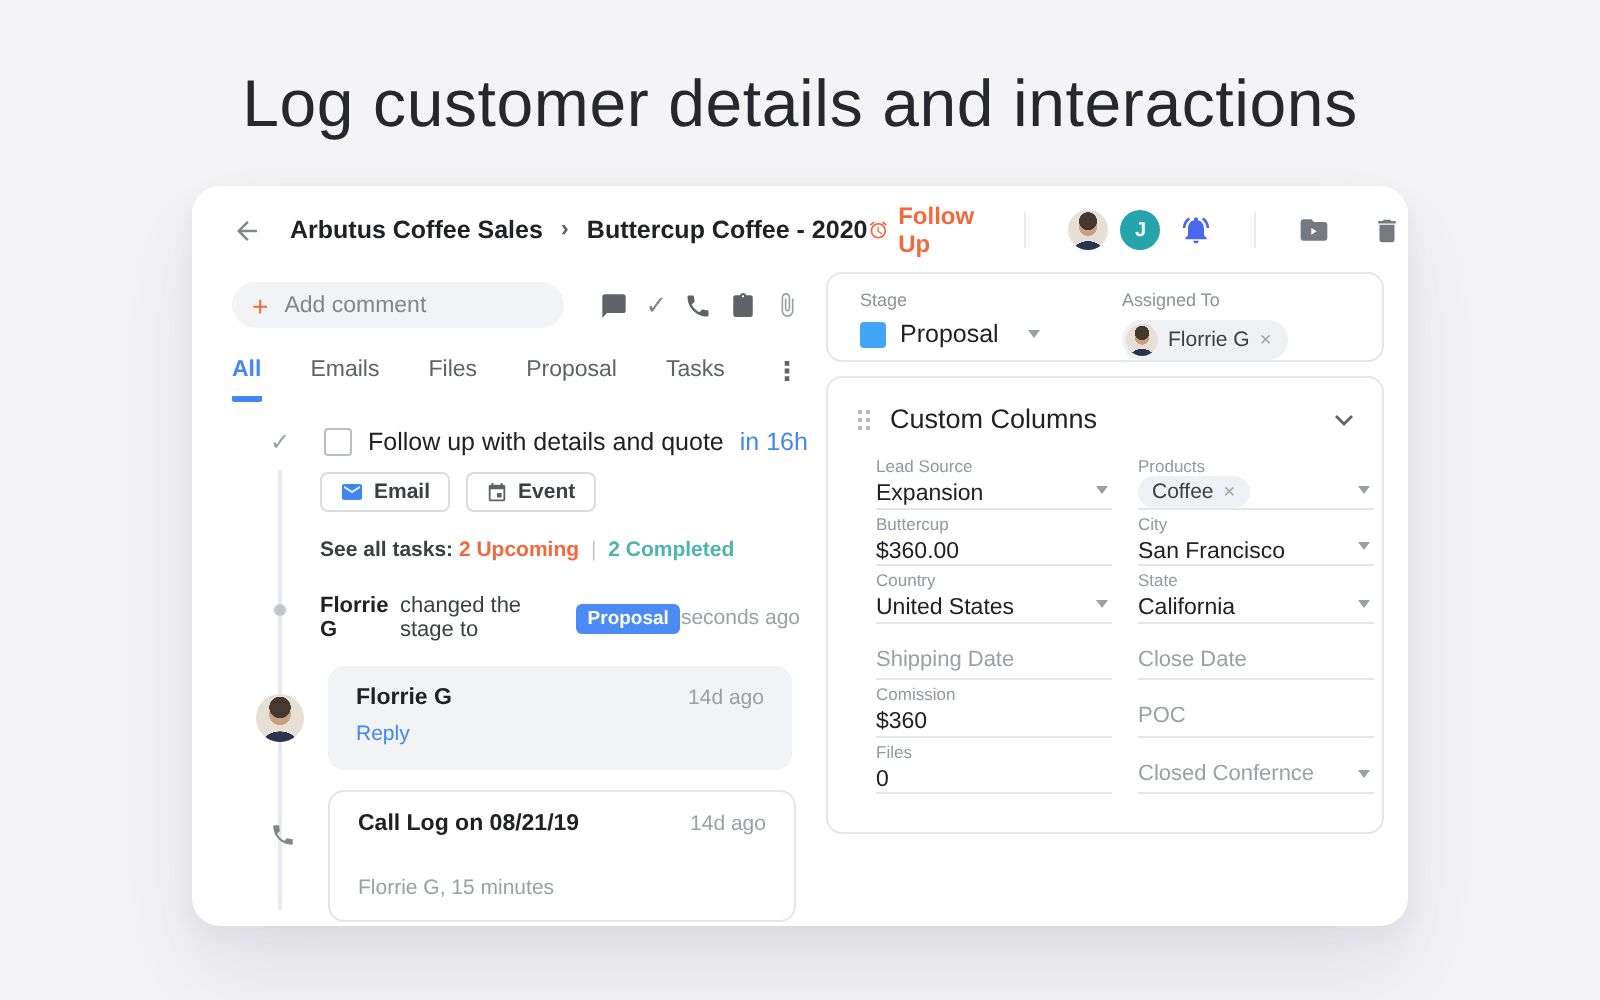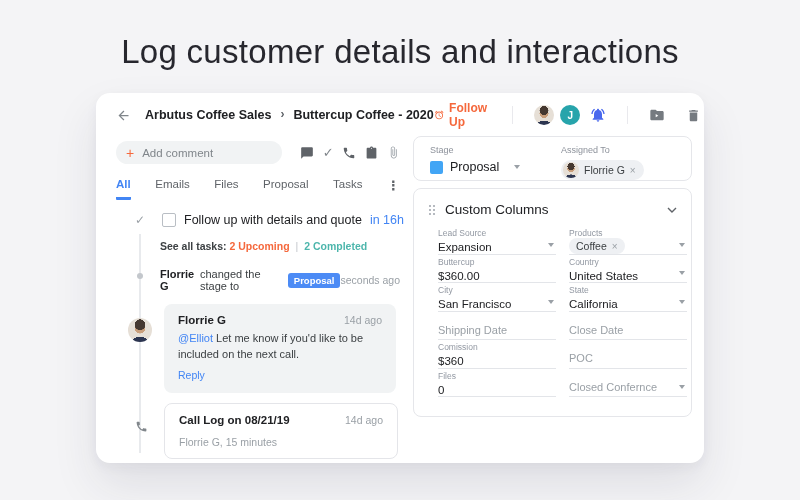--- a/index.html
+++ b/index.html
@@ -69,21 +69,21 @@
   .tstamp{margin-left:auto;font-size:10.5px;color:#9aa0a6;white-space:nowrap}
 
   .tl-card{width:204px;margin-left:48px;border-radius:8px;padding:10px 14px}
   .card-gray{background:#f1f3f4;margin-top:12px}
   .card-line{background:#fff;border:1px solid #e4e5e9;margin-top:10px}
   .card-top{display:flex;align-items:baseline}
   .card-author{font-size:11.5px;font-weight:700;color:#202124}
   .card-body{font-size:11px;color:#3c4043;line-height:1.45;margin-top:5px}
   .mention{color:#4285f4;cursor:pointer}
   .reply{display:inline-block;margin-top:6px;font-size:10.5px;color:#4285f4;cursor:pointer}
-  .card-meta{font-size:10.5px;color:#9aa0a6;margin-top:10px}
+  .card-meta{font-size:10.5px;color:#9aa0a6;margin-top:20px}
 
   
   .right-panel{position:absolute;left:317px;top:43px;width:279px}
   .rcard{border:1px solid #e5e6ea;border-radius:8px;background:#fff;box-sizing:border-box}
   .stage-card{display:flex;padding:8px 14px 9px 16px;height:45px}
   .col1{width:131px}
   .rlabel{font-size:9px;color:#8d929b;margin-bottom:5px}
   .stage-val{display:flex;align-items:center;gap:7px;cursor:pointer}
   .stage-sq{width:13px;height:13px;border-radius:2px;background:#42a5f5}
   .stage-txt{font-size:12.5px;color:#202124}
@@ -209,20 +209,34 @@
       <div class="tl-line"></div>
 
       <div class="tl-item">
         <span class="gutter g-check">✓</span>
         <div class="task-head">
           <span class="cbox"></span>
           <span class="task-title">Follow up with details and quote</span>
           <span class="task-due">in 16h</span>
           <span class="task-av photo-av"></span>
         </div>
+        <div class="task-actions">
+          <span class="abtn">
+            <svg width="12" height="12" viewBox="0 0 24 24">
+                <path fill="#4285f4" d="M20 4H4c-1.1 0-2 .9-2 2v12c0 1.1.9 2 2 2h16c1.1 0 2-.9 2-2V6c0-1.1-.9-2-2-2zm0 4l-8 5-8-5V6l8 5 8-5v2z"></path>
+              </svg>
+            <span>Email</span>
+          </span>
+          <span class="abtn">
+            <svg width="11" height="11" viewBox="0 0 24 24">
+                <path fill="#5f6368" d="M17 12h-5v5h5v-5zM16 1v2H8V1H6v2H5c-1.1 0-2 .9-2 2v14c0 1.1.9 2 2 2h14c1.1 0 2-.9 2-2V5c0-1.1-.9-2-2-2h-1V1h-2zm3 18H5V8h14v11z"></path>
+              </svg>
+            <span>Event</span>
+          </span>
+        </div>
         <div class="seeall">
           <span class="lbl">See all tasks:</span>
           <span class="up">2 Upcoming</span>
           <span class="pipe">|</span>
           <span class="done">2 Completed</span>
         </div>
       </div>
 
       <div class="tl-item" style="margin-top:16px">
         <span class="gutter g-dot"></span>
@@ -234,24 +248,20 @@
         </div>
       </div>
 
       <div class="tl-item">
         <span class="gutter g-av av photo-av" style="position:absolute;top:14px;width:24px;height:24px"></span>
         <div class="tl-card card-gray" style="margin-left:4px">
           <div class="card-top">
             <span class="card-author">Florrie G</span>
             <span class="tstamp">14d ago</span>
           </div>
-          <div class="card-body">
-            <span class="mention">@Elliot</span>
-            <span>Let me know if you'd like to be included on the next call.</span>
-          </div>
           <span class="reply">Reply</span>
         </div>
       </div>
 
       <div class="tl-item">
         <span class="gutter g-phone" style="position:absolute;top:16px">
           <svg width="13" height="13" viewBox="0 0 24 24">
               <path fill="#80868b" d="M6.6 10.8c1.4 2.8 3.8 5.1 6.6 6.6l2.2-2.2c.3-.3.7-.4 1-.2 1.1.4 2.3.6 3.6.6.6 0 1 .4 1 1V20c0 .6-.4 1-1 1C10.6 21 3 13.4 3 4c0-.6.4-1 1-1h3.5c.6 0 1 .4 1 1 0 1.2.2 2.4.6 3.6.1.3 0 .7-.2 1l-2.3 2.2z"></path>
             </svg>
         </span>
@@ -315,30 +325,30 @@
             </span>
           </div>
           <span class="caret fcaret"></span>
         </div>
 
         <div class="field">
           <div class="flabel">Buttercup</div>
           <div class="fvalue">$360.00</div>
         </div>
         <div class="field">
+          <div class="flabel">City</div>
+          <div class="fvalue">San Francisco</div>
+          <span class="caret fcaret"></span>
+        </div>
+
+        <div class="field">
           <div class="flabel">Country</div>
           <div class="fvalue">United States</div>
           <span class="caret fcaret"></span>
         </div>
-
-        <div class="field">
-          <div class="flabel">City</div>
-          <div class="fvalue">San Francisco</div>
-          <span class="caret fcaret"></span>
-        </div>
         <div class="field">
           <div class="flabel">State</div>
           <div class="fvalue">California</div>
           <span class="caret fcaret"></span>
         </div>
 
         <div class="field">
           <div class="fempty">Shipping Date</div>
         </div>
         <div class="field">

